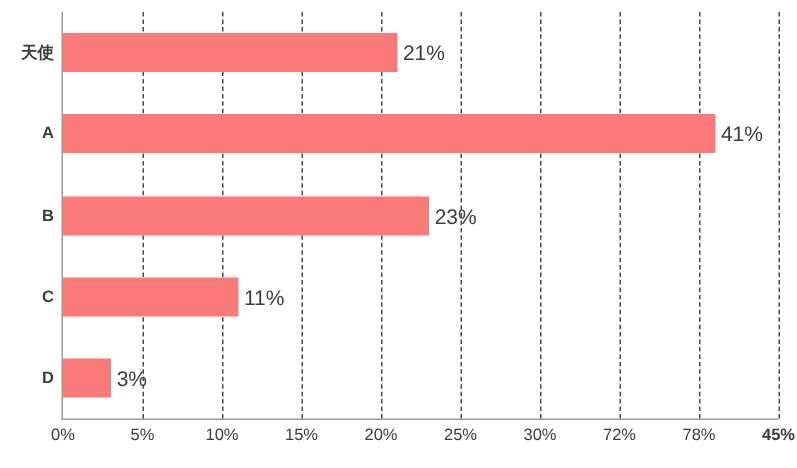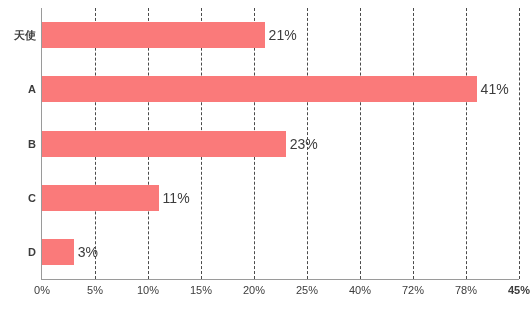--- a/index.html
+++ b/index.html
@@ -81,21 +81,21 @@
       <div class="xtick" style="left: 53px;">5%</div>
       <div class="gridline" style="left: 106px;"></div>
       <div class="xtick" style="left: 106px;">10%</div>
       <div class="gridline" style="left: 159px;"></div>
       <div class="xtick" style="left: 159px;">15%</div>
       <div class="gridline" style="left: 212px;"></div>
       <div class="xtick" style="left: 212px;">20%</div>
       <div class="gridline" style="left: 265px;"></div>
       <div class="xtick" style="left: 265px;">25%</div>
       <div class="gridline" style="left: 318px;"></div>
-      <div class="xtick" style="left: 318px;">40%</div>
+      <div class="xtick" style="left: 318px;">30%</div>
       <div class="gridline" style="left: 371px;"></div>
       <div class="xtick" style="left: 371px;">72%</div>
       <div class="gridline" style="left: 424px;"></div>
       <div class="xtick" style="left: 424px;">78%</div>
       <div class="gridline" style="left: 477px;"></div>
       <div class="xtick" style="left: 477px; font-weight: bold;">45%</div>
       <div class="cat-label" style="top: 27.1px;">天使</div>
       <div class="bar" style="left: 0px; top: 27.1px; width: 222.6px; background: rgb(250, 122, 122);"></div>
       <div class="bar-value" style="left: 226.6px; top: 27.1px;">21%</div>
       <div class="cat-label" style="top: 81.3px;">A</div>

